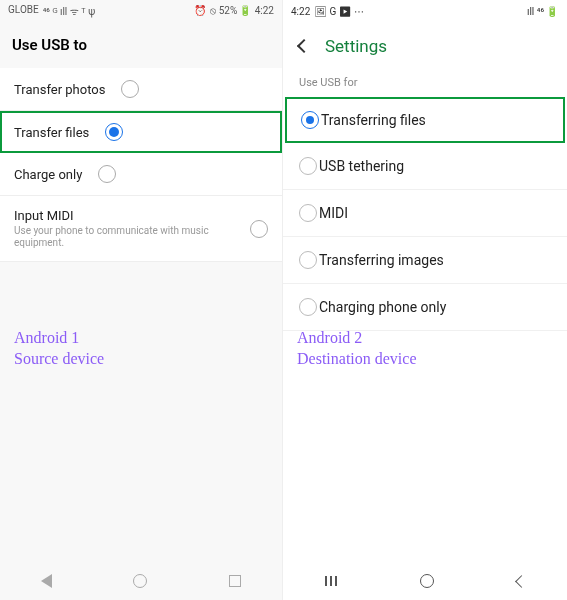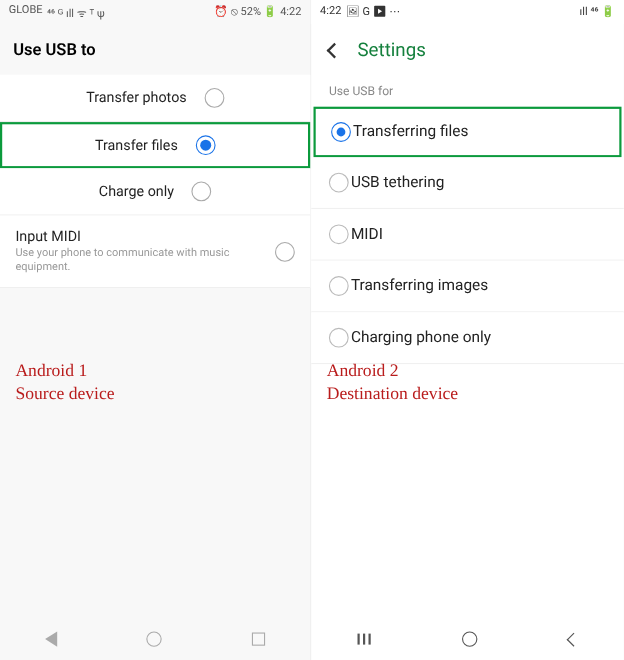--- a/index.html
+++ b/index.html
@@ -37,21 +37,21 @@
   
   .left-title {
     padding: 14px 12px 14px 12px;
     font-size: 15px;
     font-weight: 600;
     color: #000000;
   }
   .options-list-left { background:#fff; }
   .opt-left {
     display: flex;
-    justify-content: center;
+    justify-content: flex-start;
     align-items: center;
     padding: 12px 14px;
     border-bottom: 1px solid #eee;
     font-size: 13px;
     color: #222;
     min-height:40px;
     background:#fff;
     gap:16px;
   }
   .opt-left.highlight {
@@ -118,21 +118,21 @@
     content:""; width:8px; height:8px; border-radius:50%;
     background:#1a73e8;
   }
   .radio-r.sel { border-color:#1a73e8;}
   
   
   .caption {
     position:absolute;
     left: 14px;
     font-size: 16px;
-    color:#b91c1c;
+    color:#8b5cf6;
     line-height:1.3;
     font-family: Georgia, 'Times New Roman', serif;
   }
   .caption-left { top: 328px; }
   .caption-right { top: 328px; }
   
   
   .nav-bar {
     position:absolute;
     bottom:4px; left:0; right:0;

